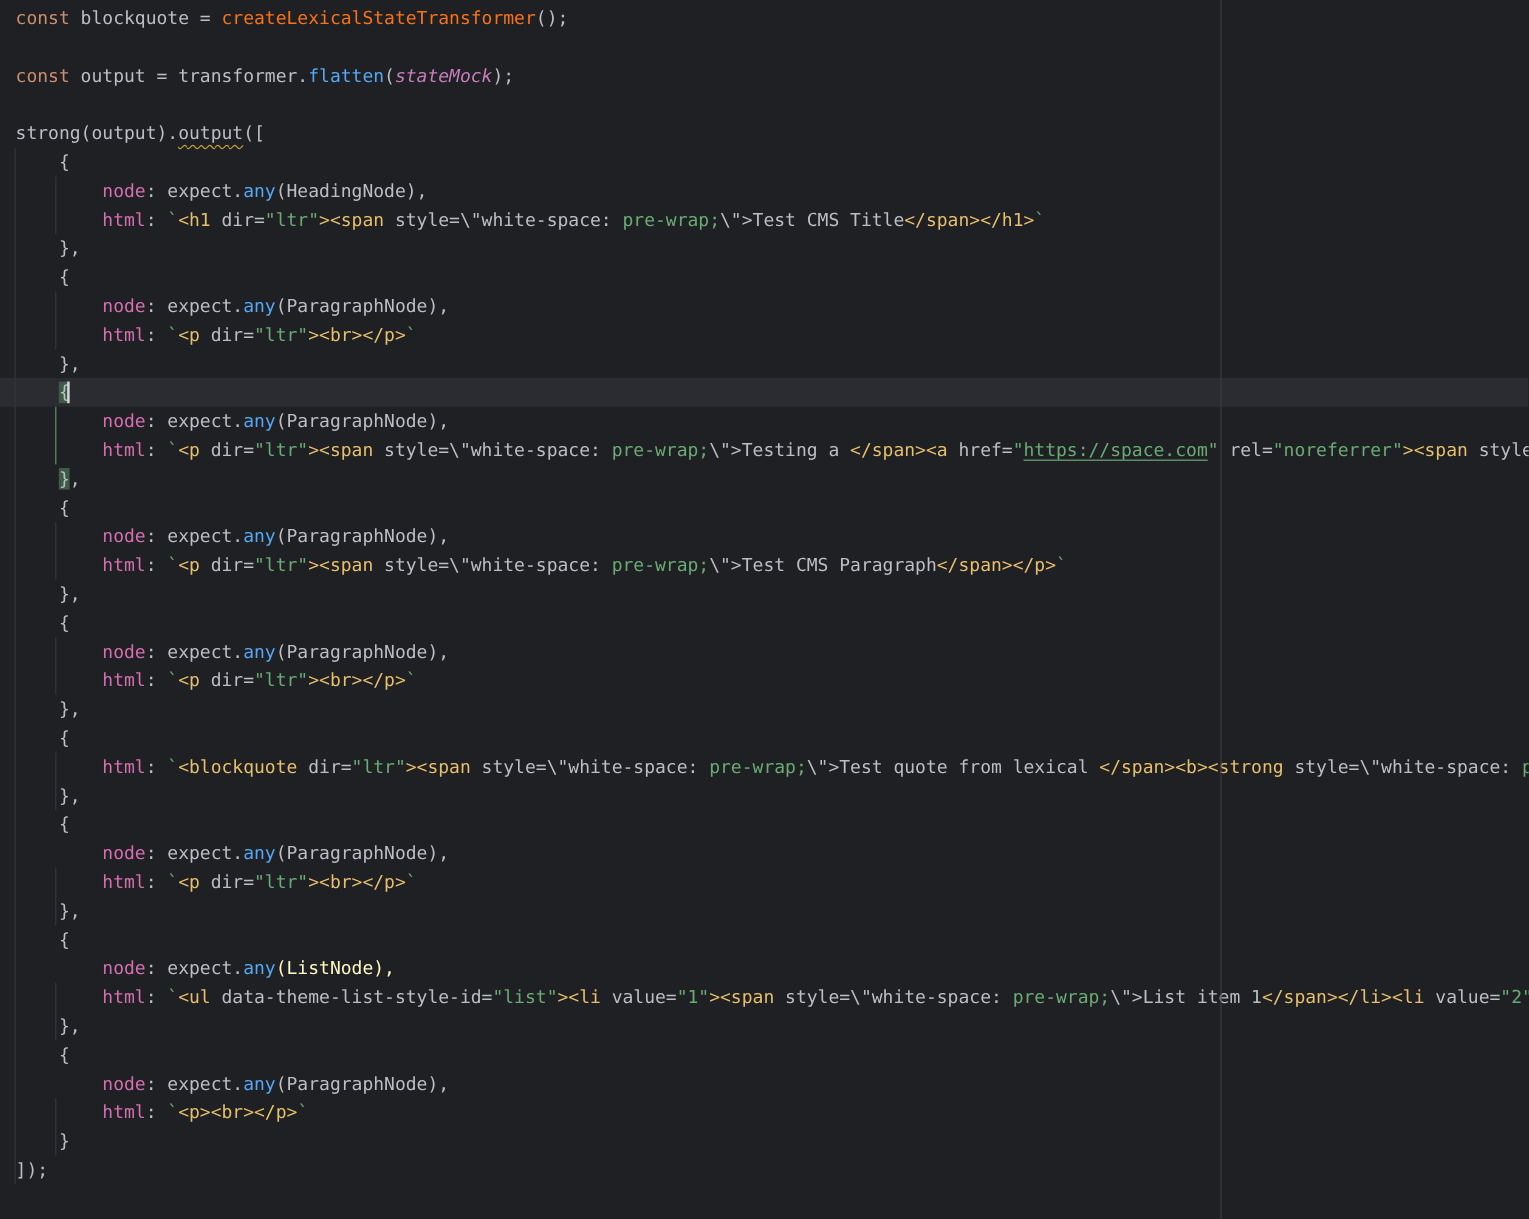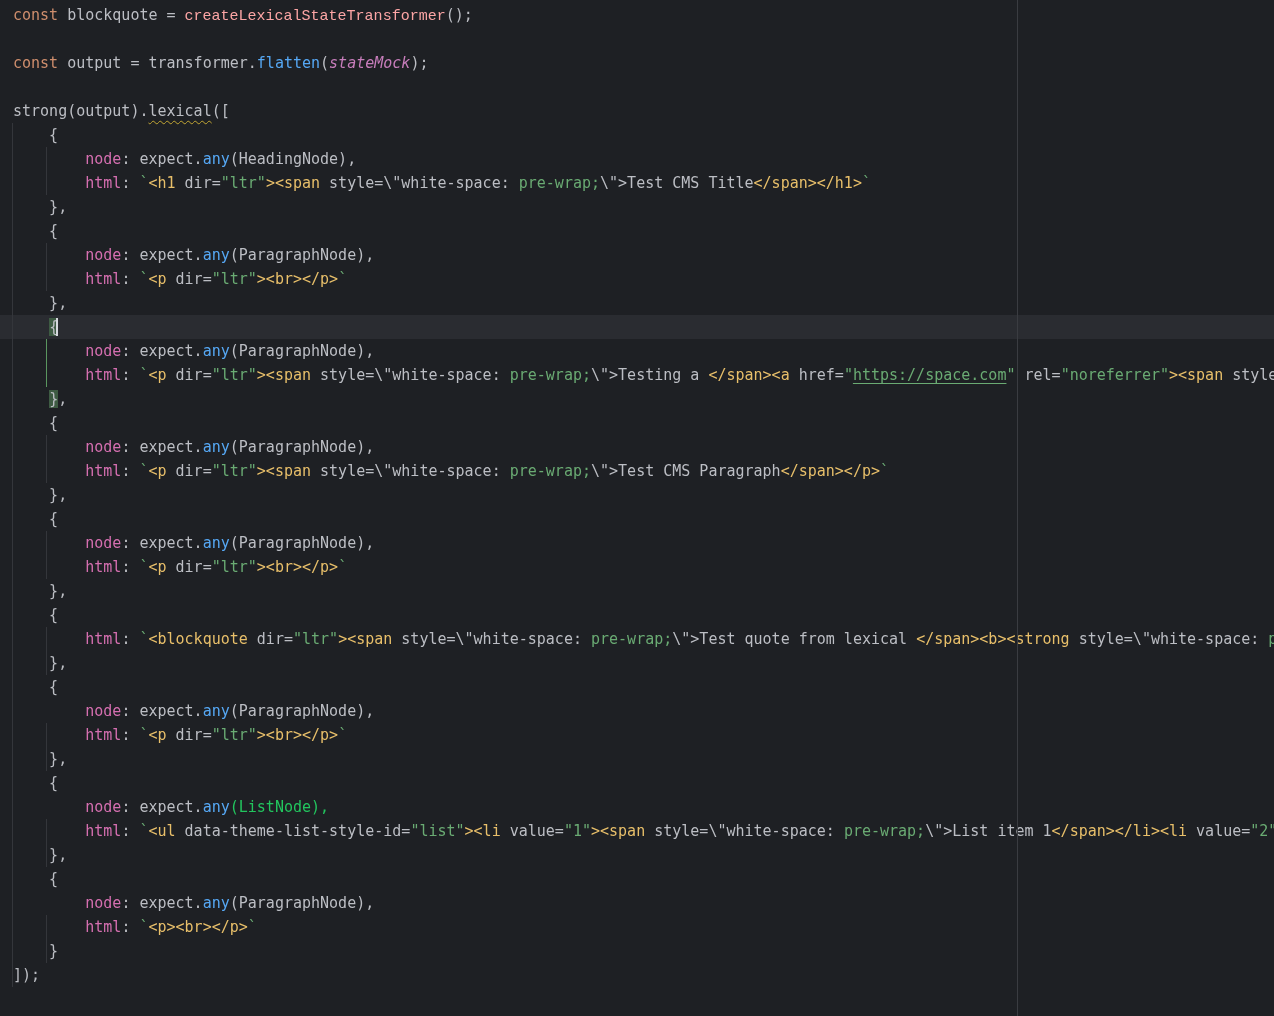--- a/index.html
+++ b/index.html
@@ -69,25 +69,25 @@
       <div class="guide" style="left: 46.4px; top: 243px; height: 48px; background: rgb(52, 54, 59);"></div>
       <div class="guide" style="left: 46.4px; top: 339px; height: 48px; background: rgb(90, 150, 95);"></div>
       <div class="guide" style="left: 46.4px; top: 435px; height: 48px; background: rgb(52, 54, 59);"></div>
       <div class="guide" style="left: 46.4px; top: 531px; height: 48px; background: rgb(52, 54, 59);"></div>
       <div class="guide" style="left: 46.4px; top: 627px; height: 48px; background: rgb(52, 54, 59);"></div>
       <div class="guide" style="left: 46.4px; top: 723px; height: 48px; background: rgb(52, 54, 59);"></div>
       <div class="guide" style="left: 46.4px; top: 819px; height: 48px; background: rgb(52, 54, 59);"></div>
       <div class="guide" style="left: 46.4px; top: 915px; height: 48px; background: rgb(52, 54, 59);"></div>
     </div>
   <div id="code-lines">
-      <div class="code-line"><span class="tok-kw" style="color: rgb(207, 142, 109);">const</span><span class="tok-id" style="color: rgb(188, 190, 196);"> blockquote = </span><span class="tok-fn" style="color: #fca5a5; font-family: Liberation Mono, monospace;">createLexicalStateTransformer</span><span class="tok-id" style="color: rgb(188, 190, 196);">();</span></div>
+      <div class="code-line"><span class="tok-kw" style="color: rgb(207, 142, 109);">const</span><span class="tok-id" style="color: rgb(188, 190, 196);"> blockquote = </span><span class="tok-fn" style="color: #f97316;">createLexicalStateTransformer</span><span class="tok-id" style="color: rgb(188, 190, 196);">();</span></div>
       <div class="code-line"></div>
       <div class="code-line"><span class="tok-kw" style="color: rgb(207, 142, 109);">const</span><span class="tok-id" style="color: rgb(188, 190, 196);"> output = transformer.</span><span class="tok-fn" style="color: rgb(86, 168, 245);">flatten</span><span class="tok-id" style="color: rgb(188, 190, 196);">(</span><span class="tok-param" style="color: rgb(199, 125, 187);">stateMock</span><span class="tok-id" style="color: rgb(188, 190, 196);">);</span></div>
       <div class="code-line"></div>
-      <div class="code-line"><span class="tok-id" style="color: rgb(188, 190, 196);">strong(output).</span><span class="tok-warn" style="color: rgb(188, 190, 196); text-decoration-color: rgb(194, 166, 51);">lexical</span><span class="tok-id" style="color: rgb(188, 190, 196);">([</span></div>
+      <div class="code-line"><span class="tok-id" style="color: rgb(188, 190, 196);">strong(output).</span><span class="tok-warn" style="color: rgb(188, 190, 196); text-decoration-color: rgb(194, 166, 51);">output</span><span class="tok-id" style="color: rgb(188, 190, 196);">([</span></div>
       <div class="code-line"><span class="tok-id" style="color: rgb(188, 190, 196);">    {</span></div>
       <div class="code-line"><span class="tok-id" style="color: rgb(188, 190, 196);">        </span><span class="tok-prop" style="color: rgb(213, 111, 176);">node</span><span class="tok-id" style="color: rgb(188, 190, 196);">: expect.</span><span class="tok-fn" style="color: rgb(86, 168, 245);">any</span><span class="tok-id" style="color: rgb(188, 190, 196);">(HeadingNode),</span></div>
       <div class="code-line"><span class="tok-id" style="color: rgb(188, 190, 196);">        </span><span class="tok-prop" style="color: rgb(213, 111, 176);">html</span><span class="tok-id" style="color: rgb(188, 190, 196);">: </span><span class="tok-str" style="color: rgb(106, 171, 115);">`</span><span class="tok-tag" style="color: rgb(232, 191, 106);">&lt;h1</span><span class="tok-id" style="color: rgb(188, 190, 196);"> dir=</span><span class="tok-str" style="color: rgb(106, 171, 115);">"ltr"</span><span class="tok-tag" style="color: rgb(232, 191, 106);">&gt;&lt;span</span><span class="tok-id" style="color: rgb(188, 190, 196);"> style=\"white-space: </span><span class="tok-str" style="color: rgb(106, 171, 115);">pre-wrap;</span><span class="tok-id" style="color: rgb(188, 190, 196);">\"&gt;Test CMS Title</span><span class="tok-tag" style="color: rgb(232, 191, 106);">&lt;/span&gt;&lt;/h1&gt;</span><span class="tok-str" style="color: rgb(106, 171, 115);">`</span></div>
       <div class="code-line"><span class="tok-id" style="color: rgb(188, 190, 196);">    },</span></div>
       <div class="code-line"><span class="tok-id" style="color: rgb(188, 190, 196);">    {</span></div>
       <div class="code-line"><span class="tok-id" style="color: rgb(188, 190, 196);">        </span><span class="tok-prop" style="color: rgb(213, 111, 176);">node</span><span class="tok-id" style="color: rgb(188, 190, 196);">: expect.</span><span class="tok-fn" style="color: rgb(86, 168, 245);">any</span><span class="tok-id" style="color: rgb(188, 190, 196);">(ParagraphNode),</span></div>
       <div class="code-line"><span class="tok-id" style="color: rgb(188, 190, 196);">        </span><span class="tok-prop" style="color: rgb(213, 111, 176);">html</span><span class="tok-id" style="color: rgb(188, 190, 196);">: </span><span class="tok-str" style="color: rgb(106, 171, 115);">`</span><span class="tok-tag" style="color: rgb(232, 191, 106);">&lt;p</span><span class="tok-id" style="color: rgb(188, 190, 196);"> dir=</span><span class="tok-str" style="color: rgb(106, 171, 115);">"ltr"</span><span class="tok-tag" style="color: rgb(232, 191, 106);">&gt;&lt;br&gt;&lt;/p&gt;</span><span class="tok-str" style="color: rgb(106, 171, 115);">`</span></div>
       <div class="code-line"><span class="tok-id" style="color: rgb(188, 190, 196);">    },</span></div>
       <div class="code-line" style="background-color: rgb(42, 44, 49);"><span class="tok-id" style="color: rgb(188, 190, 196);">    </span><span class="tok-brace" style="color: rgb(188, 190, 196); background-color: rgb(62, 91, 67);">{</span></div>
       <div class="code-line"><span class="tok-id" style="color: rgb(188, 190, 196);">        </span><span class="tok-prop" style="color: rgb(213, 111, 176);">node</span><span class="tok-id" style="color: rgb(188, 190, 196);">: expect.</span><span class="tok-fn" style="color: rgb(86, 168, 245);">any</span><span class="tok-id" style="color: rgb(188, 190, 196);">(ParagraphNode),</span></div>
@@ -102,21 +102,21 @@
       <div class="code-line"><span class="tok-id" style="color: rgb(188, 190, 196);">        </span><span class="tok-prop" style="color: rgb(213, 111, 176);">html</span><span class="tok-id" style="color: rgb(188, 190, 196);">: </span><span class="tok-str" style="color: rgb(106, 171, 115);">`</span><span class="tok-tag" style="color: rgb(232, 191, 106);">&lt;p</span><span class="tok-id" style="color: rgb(188, 190, 196);"> dir=</span><span class="tok-str" style="color: rgb(106, 171, 115);">"ltr"</span><span class="tok-tag" style="color: rgb(232, 191, 106);">&gt;&lt;br&gt;&lt;/p&gt;</span><span class="tok-str" style="color: rgb(106, 171, 115);">`</span></div>
       <div class="code-line"><span class="tok-id" style="color: rgb(188, 190, 196);">    },</span></div>
       <div class="code-line"><span class="tok-id" style="color: rgb(188, 190, 196);">    {</span></div>
       <div class="code-line"><span class="tok-id" style="color: rgb(188, 190, 196);">        </span><span class="tok-prop" style="color: rgb(213, 111, 176);">html</span><span class="tok-id" style="color: rgb(188, 190, 196);">: </span><span class="tok-str" style="color: rgb(106, 171, 115);">`</span><span class="tok-tag" style="color: rgb(232, 191, 106);">&lt;blockquote</span><span class="tok-id" style="color: rgb(188, 190, 196);"> dir=</span><span class="tok-str" style="color: rgb(106, 171, 115);">"ltr"</span><span class="tok-tag" style="color: rgb(232, 191, 106);">&gt;&lt;span</span><span class="tok-id" style="color: rgb(188, 190, 196);"> style=\"white-space: </span><span class="tok-str" style="color: rgb(106, 171, 115);">pre-wrap;</span><span class="tok-id" style="color: rgb(188, 190, 196);">\"&gt;Test quote from lexical </span><span class="tok-tag" style="color: rgb(232, 191, 106);">&lt;/span&gt;&lt;b&gt;&lt;strong</span><span class="tok-id" style="color: rgb(188, 190, 196);"> style=\"white-space: </span><span class="tok-str" style="color: rgb(106, 171, 115);">pre-wrap;</span></div>
       <div class="code-line"><span class="tok-id" style="color: rgb(188, 190, 196);">    },</span></div>
       <div class="code-line"><span class="tok-id" style="color: rgb(188, 190, 196);">    {</span></div>
       <div class="code-line"><span class="tok-id" style="color: rgb(188, 190, 196);">        </span><span class="tok-prop" style="color: rgb(213, 111, 176);">node</span><span class="tok-id" style="color: rgb(188, 190, 196);">: expect.</span><span class="tok-fn" style="color: rgb(86, 168, 245);">any</span><span class="tok-id" style="color: rgb(188, 190, 196);">(ParagraphNode),</span></div>
       <div class="code-line"><span class="tok-id" style="color: rgb(188, 190, 196);">        </span><span class="tok-prop" style="color: rgb(213, 111, 176);">html</span><span class="tok-id" style="color: rgb(188, 190, 196);">: </span><span class="tok-str" style="color: rgb(106, 171, 115);">`</span><span class="tok-tag" style="color: rgb(232, 191, 106);">&lt;p</span><span class="tok-id" style="color: rgb(188, 190, 196);"> dir=</span><span class="tok-str" style="color: rgb(106, 171, 115);">"ltr"</span><span class="tok-tag" style="color: rgb(232, 191, 106);">&gt;&lt;br&gt;&lt;/p&gt;</span><span class="tok-str" style="color: rgb(106, 171, 115);">`</span></div>
       <div class="code-line"><span class="tok-id" style="color: rgb(188, 190, 196);">    },</span></div>
       <div class="code-line"><span class="tok-id" style="color: rgb(188, 190, 196);">    {</span></div>
-      <div class="code-line"><span class="tok-id" style="color: rgb(188, 190, 196);">        </span><span class="tok-prop" style="color: rgb(213, 111, 176);">node</span><span class="tok-id" style="color: rgb(188, 190, 196);">: expect.</span><span class="tok-fn" style="color: rgb(86, 168, 245);">any</span><span class="tok-id" style="color: #22c55e;">(ListNode),</span></div>
+      <div class="code-line"><span class="tok-id" style="color: rgb(188, 190, 196);">        </span><span class="tok-prop" style="color: rgb(213, 111, 176);">node</span><span class="tok-id" style="color: rgb(188, 190, 196);">: expect.</span><span class="tok-fn" style="color: rgb(86, 168, 245);">any</span><span class="tok-id" style="color: #fef9c3;">(ListNode),</span></div>
       <div class="code-line"><span class="tok-id" style="color: rgb(188, 190, 196);">        </span><span class="tok-prop" style="color: rgb(213, 111, 176);">html</span><span class="tok-id" style="color: rgb(188, 190, 196);">: </span><span class="tok-str" style="color: rgb(106, 171, 115);">`</span><span class="tok-tag" style="color: rgb(232, 191, 106);">&lt;ul</span><span class="tok-id" style="color: rgb(188, 190, 196);"> data-theme-list-style-id=</span><span class="tok-str" style="color: rgb(106, 171, 115);">"list"</span><span class="tok-tag" style="color: rgb(232, 191, 106);">&gt;&lt;li</span><span class="tok-id" style="color: rgb(188, 190, 196);"> value=</span><span class="tok-str" style="color: rgb(106, 171, 115);">"1"</span><span class="tok-tag" style="color: rgb(232, 191, 106);">&gt;&lt;span</span><span class="tok-id" style="color: rgb(188, 190, 196);"> style=\"white-space: </span><span class="tok-str" style="color: rgb(106, 171, 115);">pre-wrap;</span><span class="tok-id" style="color: rgb(188, 190, 196);">\"&gt;List item 1</span><span class="tok-tag" style="color: rgb(232, 191, 106);">&lt;/span&gt;&lt;/li&gt;&lt;li</span><span class="tok-id" style="color: rgb(188, 190, 196);"> value=</span><span class="tok-str" style="color: rgb(106, 171, 115);">"2"</span></div>
       <div class="code-line"><span class="tok-id" style="color: rgb(188, 190, 196);">    },</span></div>
       <div class="code-line"><span class="tok-id" style="color: rgb(188, 190, 196);">    {</span></div>
       <div class="code-line"><span class="tok-id" style="color: rgb(188, 190, 196);">        </span><span class="tok-prop" style="color: rgb(213, 111, 176);">node</span><span class="tok-id" style="color: rgb(188, 190, 196);">: expect.</span><span class="tok-fn" style="color: rgb(86, 168, 245);">any</span><span class="tok-id" style="color: rgb(188, 190, 196);">(ParagraphNode),</span></div>
       <div class="code-line"><span class="tok-id" style="color: rgb(188, 190, 196);">        </span><span class="tok-prop" style="color: rgb(213, 111, 176);">html</span><span class="tok-id" style="color: rgb(188, 190, 196);">: </span><span class="tok-str" style="color: rgb(106, 171, 115);">`</span><span class="tok-tag" style="color: rgb(232, 191, 106);">&lt;p&gt;&lt;br&gt;&lt;/p&gt;</span><span class="tok-str" style="color: rgb(106, 171, 115);">`</span></div>
       <div class="code-line"><span class="tok-id" style="color: rgb(188, 190, 196);">    }</span></div>
       <div class="code-line"><span class="tok-id" style="color: rgb(188, 190, 196);">]);</span></div>
     </div>
   <div id="wrap-guide" class="wrap-guide" style="left: 1017px; background: rgb(58, 60, 65);"></div>
   <div id="caret" class="caret" style="left: 56.15px; top: 318px; background: rgb(214, 216, 222);"></div>

